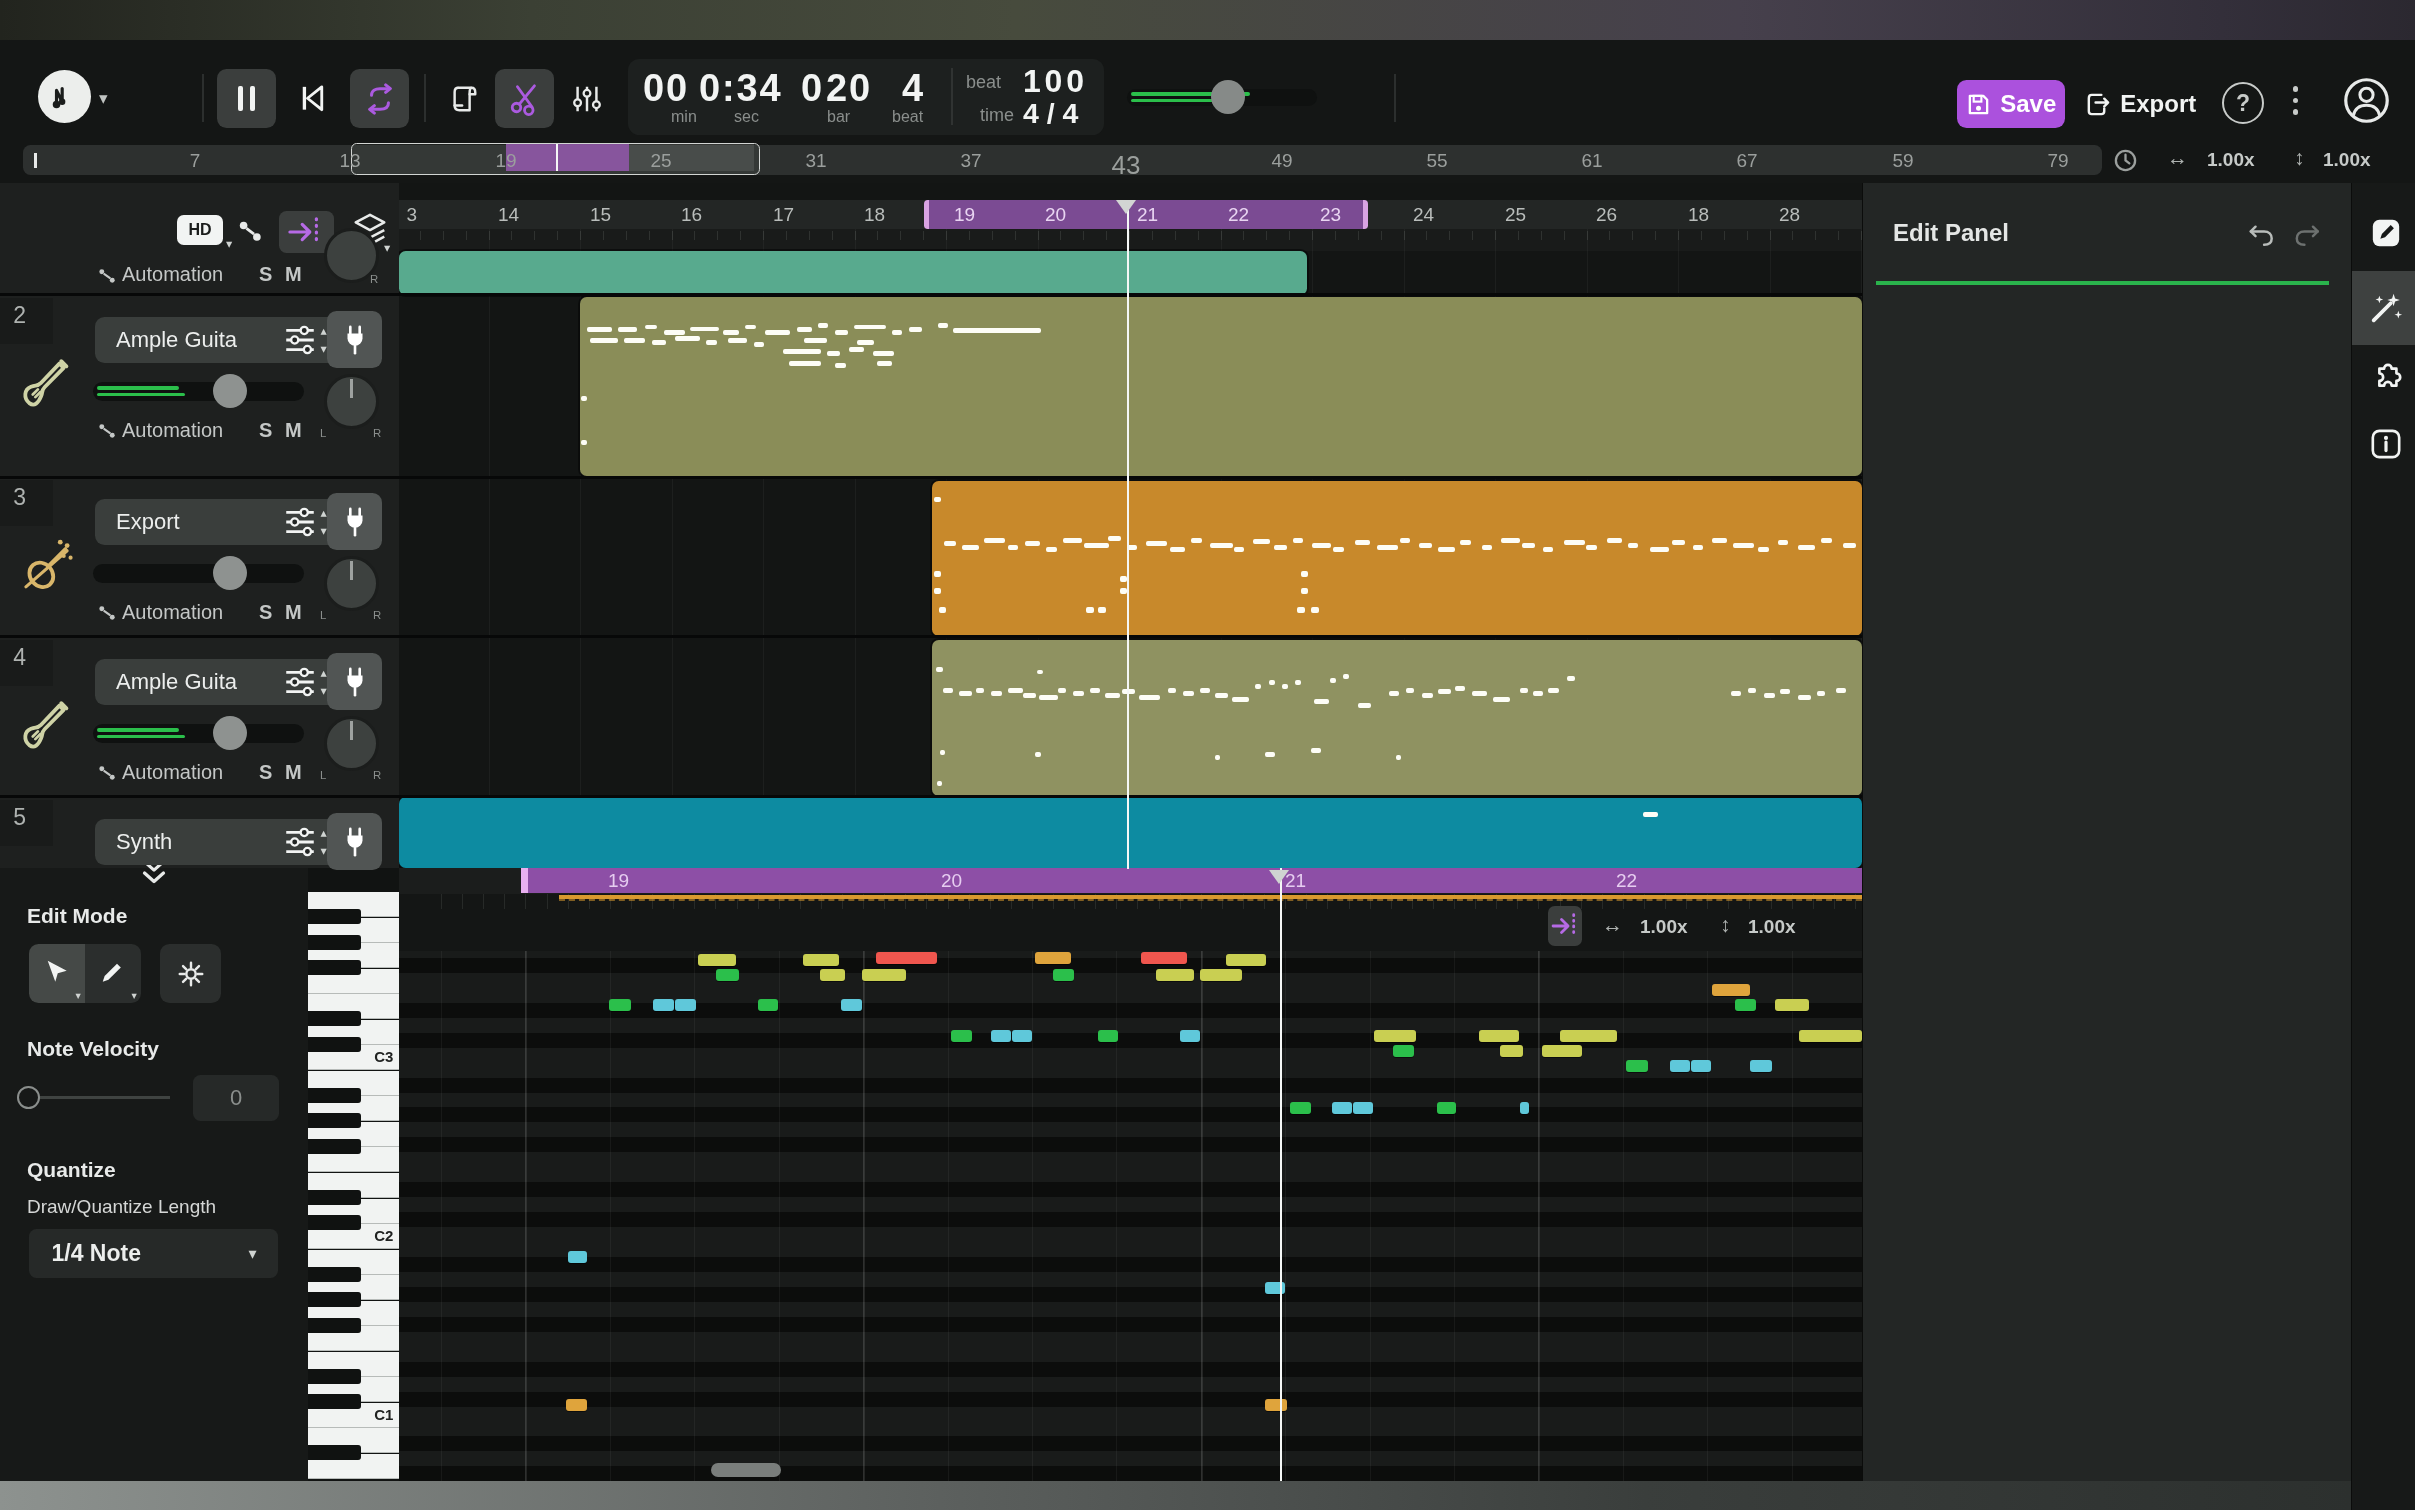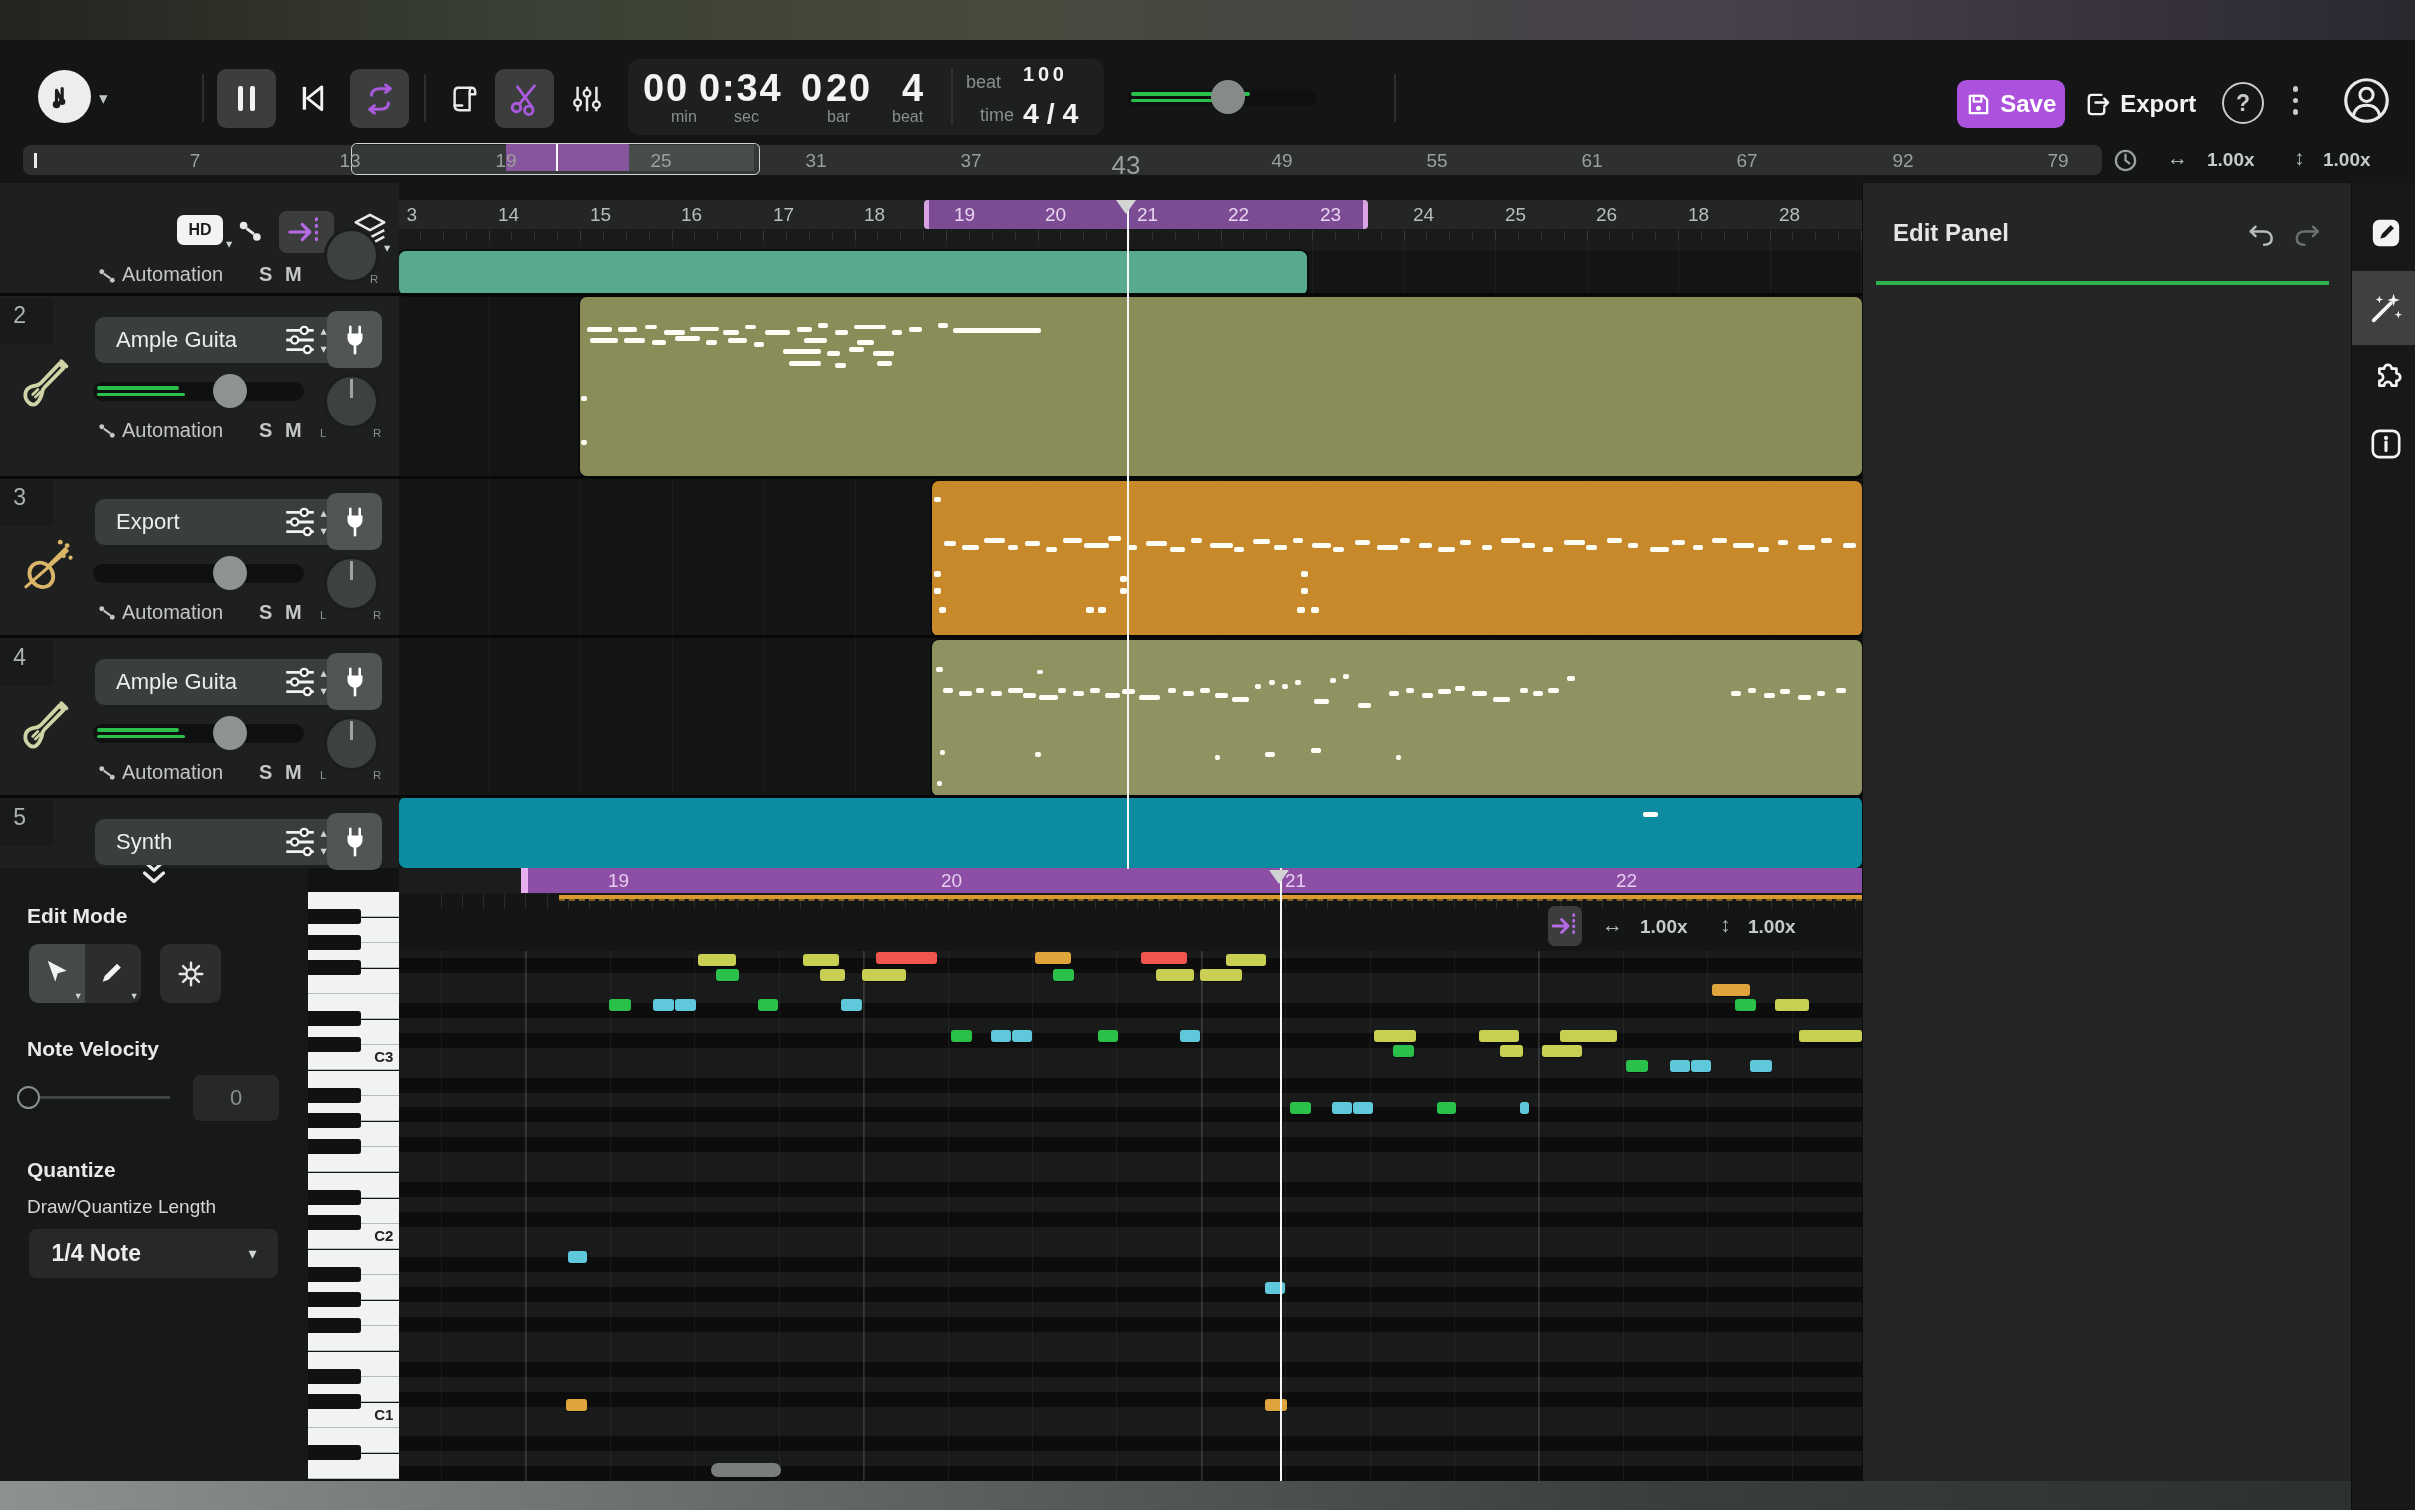--- a/index.html
+++ b/index.html
@@ -112,21 +112,21 @@
   <div class="abs bignum" style="left:699px;top:67px;">0:34</div>
   <div class="abs smlab" style="left:671px;top:108px;">min</div>
   <div class="abs smlab" style="left:734px;top:108px;">sec</div>
   <div class="abs bignum dim" style="left:801px;top:67px;">0</div>
   <div class="abs bignum" style="left:826px;top:67px;">20</div>
   <div class="abs smlab" style="left:827px;top:108px;text-align:right;">bar</div>
   <div class="abs bignum" style="left:902px;top:67px;">4</div>
   <div class="abs smlab" style="left:892px;top:108px;">beat</div>
   <div class="abs divider" style="left:951px;top:68px;height:57px;background:#30333;background:#303332;"></div>
   <div class="abs smlab" style="left:966px;top:72px;font-size:18px;">beat</div>
-  <div class="abs" style="left:1023px;top:63px;font-size:20px;font-weight:700;color:#f2f4f3;letter-spacing:3.8px;">100</div>
+  <div class="abs" style="left:1023px;top:63px;font-size:32px;font-weight:700;color:#f2f4f3;letter-spacing:3.8px;">100</div>
   <div class="abs smlab" style="left:980px;top:105px;font-size:18px;">time</div>
   <div class="abs" style="left:1023px;top:97px;font-size:28.5px;font-weight:700;color:#f2f4f3;">4 / 4</div>
 
   <div class="abs" style="left:1127px;top:89px;width:190px;height:17px;background:#0f1110;border-radius:8.6px;">
     <div style="position:absolute;left:3.8px;top:2.9px;width:119px;height:3.8px;background:#2bbf4b;border-radius:1.9px;"></div>
     <div style="position:absolute;left:3.8px;top:9.5px;width:112px;height:3.8px;background:#2bbf4b;border-radius:1.9px;"></div>
     <div style="position:absolute;left:84px;top:-8.6px;width:34px;height:34px;border-radius:50%;background:#868a88;"></div>
   </div>
   <div class="abs divider" style="left:1394px;top:74px;height:48px;"></div>
 
@@ -170,21 +170,21 @@
       <div style="position: absolute; left: 327px; top: 4.8px; transform: translateX(-50%); font-size: 19px; color: rgb(155, 159, 157);">13</div>
       <div style="position: absolute; left: 483px; top: 4.8px; transform: translateX(-50%); font-size: 19px; color: rgb(155, 159, 157);">19</div>
       <div style="position: absolute; left: 638px; top: 4.8px; transform: translateX(-50%); font-size: 19px; color: rgb(155, 159, 157);">25</div>
       <div style="position: absolute; left: 793px; top: 4.8px; transform: translateX(-50%); font-size: 19px; color: rgb(155, 159, 157);">31</div>
       <div style="position: absolute; left: 948px; top: 4.8px; transform: translateX(-50%); font-size: 19px; color: rgb(155, 159, 157);">37</div>
       <div style="position: absolute; left: 1103px; top: 4.8px; transform: translateX(-50%); font-size: 26px; color: rgb(155, 159, 157);">43</div>
       <div style="position: absolute; left: 1259px; top: 4.8px; transform: translateX(-50%); font-size: 19px; color: rgb(155, 159, 157);">49</div>
       <div style="position: absolute; left: 1414px; top: 4.8px; transform: translateX(-50%); font-size: 19px; color: rgb(155, 159, 157);">55</div>
       <div style="position: absolute; left: 1569px; top: 4.8px; transform: translateX(-50%); font-size: 19px; color: rgb(155, 159, 157);">61</div>
       <div style="position: absolute; left: 1724px; top: 4.8px; transform: translateX(-50%); font-size: 19px; color: rgb(155, 159, 157);">67</div>
-      <div style="position: absolute; left: 1880px; top: 4.8px; transform: translateX(-50%); font-size: 19px; color: rgb(155, 159, 157);">92</div>
+      <div style="position: absolute; left: 1880px; top: 4.8px; transform: translateX(-50%); font-size: 19px; color: rgb(155, 159, 157);">59</div>
       <div style="position: absolute; left: 2035px; top: 4.8px; transform: translateX(-50%); font-size: 19px; color: rgb(155, 159, 157);">79</div>
     </div>
   <svg class="abs" style="left:2113px;top:148px;" width="25" height="25" viewBox="0 0 26 26">
     <circle cx="13" cy="13" r="10" stroke="#9b9f9d" stroke-width="2.4" fill="none"></circle>
     <path d="M13 7 V13 L17 16" stroke="#9b9f9d" stroke-width="2.4" fill="none" stroke-linecap="round"></path>
   </svg>
   <div class="abs arrowch" style="left:2167px;top:146px;">↔</div>
   <div class="abs zoomtxt" style="left:2207px;top:149px;">1.00x</div>
   <div class="abs arrowch" style="left:2294px;top:146px;">↕</div>
   <div class="abs zoomtxt" style="left:2323px;top:149px;">1.00x</div>

